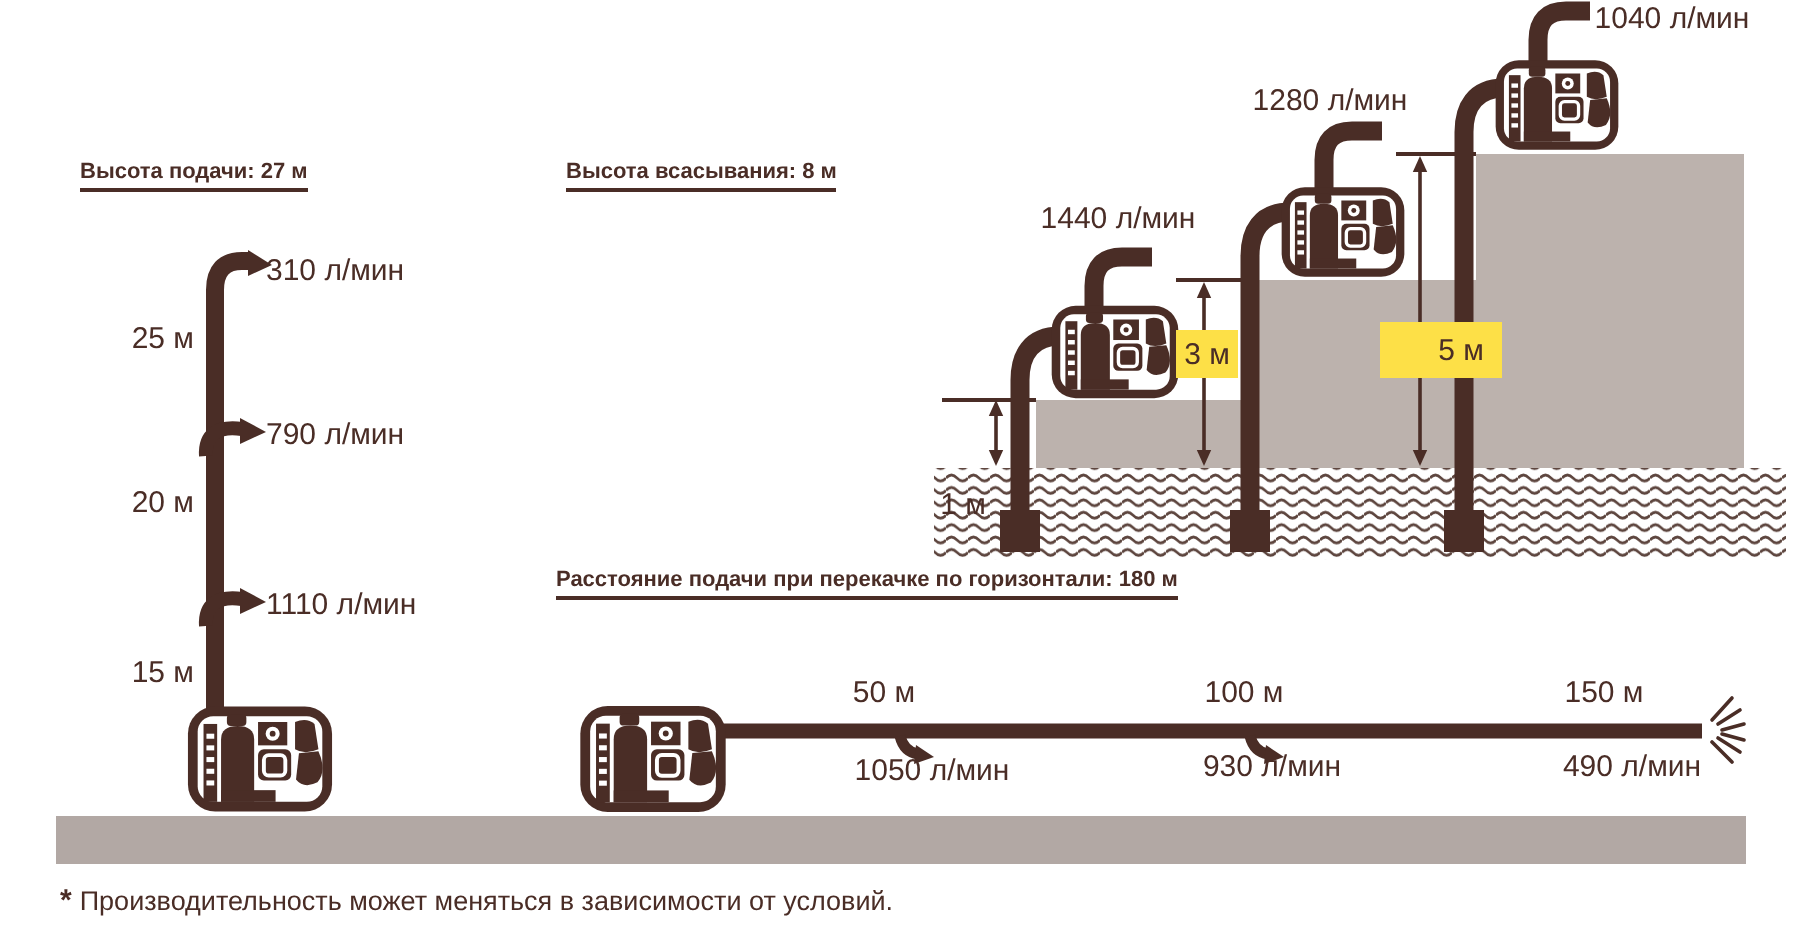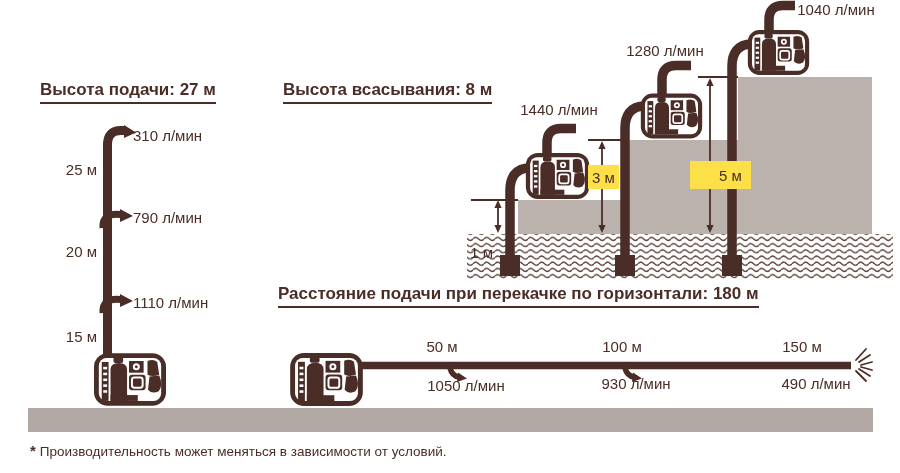--- a/index.html
+++ b/index.html
@@ -2,21 +2,21 @@
 <html><head>
 <meta charset="utf-8">
 <style>
   html,body{margin:0;padding:0;background:#ffffff;}
   .stage{position:relative;width:900px;height:473px;background:#ffffff;overflow:hidden;
          font-family:"Liberation Sans",sans-serif;color:#4a2d26;}
   .stage svg.gfx{position:absolute;left:0;top:0;}
   .lbl{position:absolute;font-size:15px;line-height:18px;white-space:nowrap;color:#4a2d26;}
   .ctr{text-align:center;}
   .rgt{text-align:right;margin-top:34px;}
-  .title{position:absolute;font-size:17px;font-weight:bold;color:#4a2d26;
+  .title{position:absolute;font-size:11px;font-weight:bold;color:#4a2d26;
          border-bottom:2px solid #4a2d26;padding-bottom:2px;white-space:nowrap;}
   .dimbox{position:absolute;background:#fde047;display:flex;align-items:center;justify-content:center;
           font-size:15px;color:#4a2d26;}
   .footnote{position:absolute;left:30px;top:442px;font-size:13.5px;color:#4a2d26;white-space:nowrap;}
   .footnote .star{font-weight:bold;font-size:15px;margin-right:4px;}
 </style>
 </head>
 <body>
 
 <div class="stage">

